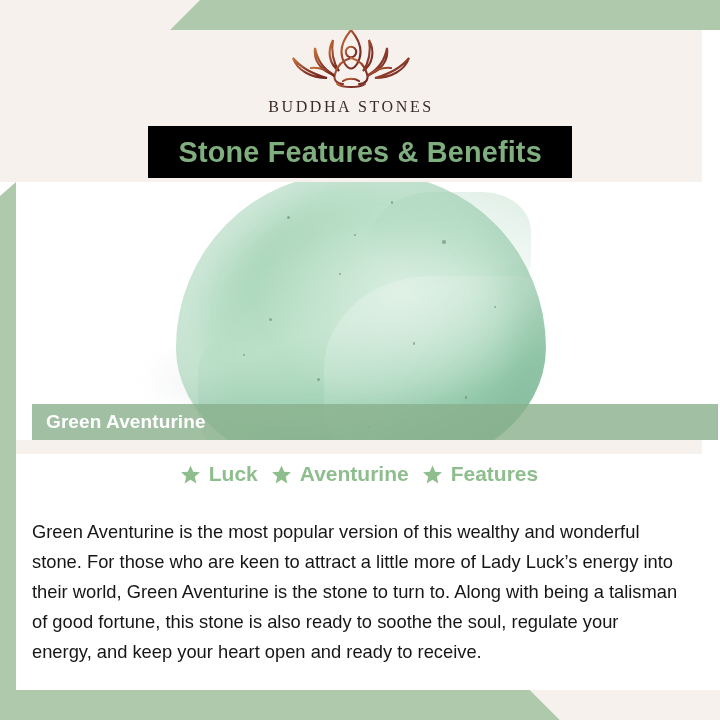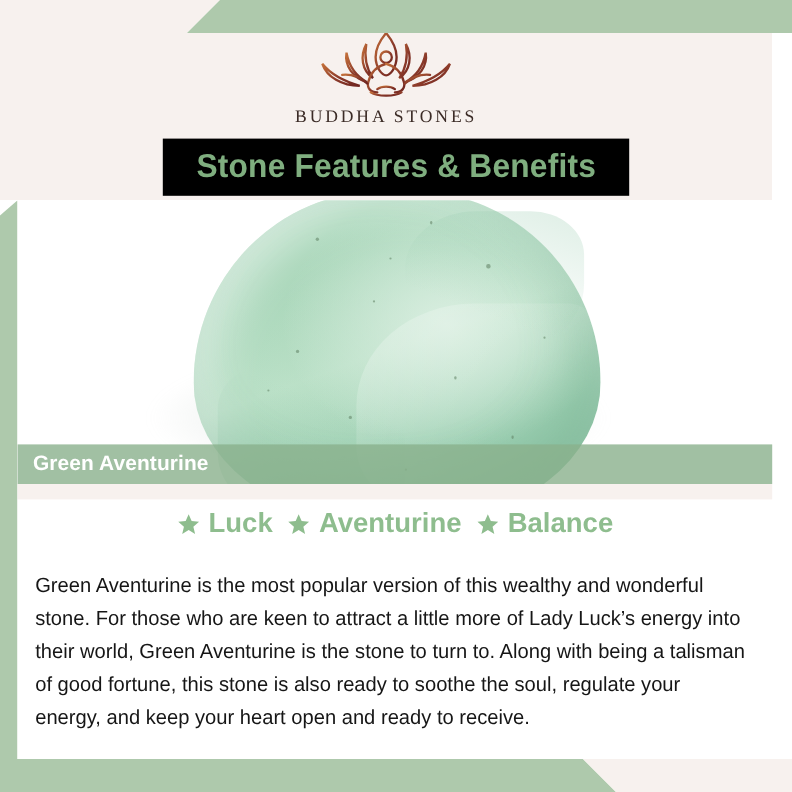--- a/index.html
+++ b/index.html
@@ -112,21 +112,21 @@
   }
   .facet-c{
     position:absolute;left:52%;top:6%;width:44%;height:44%;
     background:linear-gradient(200deg, rgba(146,200,170,.30), rgba(146,200,170,0) 66%);
     border-radius:40% 30% 50% 20%;
   }
   .speck{position:absolute;background:#5f7f62;border-radius:50%;opacity:.55;}
 
   
   .label-bar{
-    position:absolute;left:16px;top:404px;width:686px;height:36px;
+    position:absolute;left:32px;top:404px;width:686px;height:36px;
     background:rgba(138,176,140,0.80);
     display:flex;align-items:center;
   }
   .label-text{
     margin-left:14px;
     color:#ffffff;
     font-size:19px;
     font-weight:bold;
     letter-spacing:.1px;
   }
@@ -141,21 +141,21 @@
     background:#f7f1ee;
   }
   .keywords{
     position:absolute;left:0;top:22px;width:100%;
     display:flex;align-items:center;justify-content:center;gap:13px;
   }
   .kw{display:flex;align-items:center;gap:8px;}
   .star-icon{display:block;width:21px;height:21px;}
   .kw-label{
     font-family:"Liberation Sans Narrow","Liberation Sans", sans-serif;
-    font-size:25px;font-weight:bold;color:#8ebd8e;white-space:nowrap;text-align:center;
+    font-size:21px;font-weight:bold;color:#8ebd8e;white-space:nowrap;text-align:center;
   }
   .paragraph{
     position:absolute;left:16px;top:58px;width:656px;
     font-family:"Liberation Sans Narrow","Liberation Sans", sans-serif;
     font-size:18.6px;
     line-height:30px;
     color:#161616;
     font-weight:500;
     text-align:left;
     transform:scaleX(0.985);
@@ -249,21 +249,21 @@
         <svg class="star-icon" viewBox="0 0 24 24">
           <polygon points="12,1.6 15.1,8.8 22.8,9.5 16.9,14.6 18.7,22.2 12,18.1 5.3,22.2 7.1,14.6 1.2,9.5 8.9,8.8" fill="#8EBD8E"></polygon>
         </svg>
         <span class="kw-label">Aventurine</span>
       </div>
 
       <div class="kw">
         <svg class="star-icon" viewBox="0 0 24 24">
           <polygon points="12,1.6 15.1,8.8 22.8,9.5 16.9,14.6 18.7,22.2 12,18.1 5.3,22.2 7.1,14.6 1.2,9.5 8.9,8.8" fill="#8EBD8E"></polygon>
         </svg>
-        <span class="kw-label">Balance</span>
+        <span class="kw-label">Features</span>
       </div>
 
     </div>
 
     <p class="paragraph">Green Aventurine is the most popular version of this wealthy and wonderful stone. For those who are keen to attract a little more of Lady Luck’s energy into their world, Green Aventurine is the stone to turn to. Along with being a talisman of good fortune, this stone is also ready to soothe the soul, regulate your energy, and keep your heart open and ready to receive.</p>
   </div>
 
   <div class="frame-layer">
     <div class="band-top"></div>
     <div class="band-right"></div>

